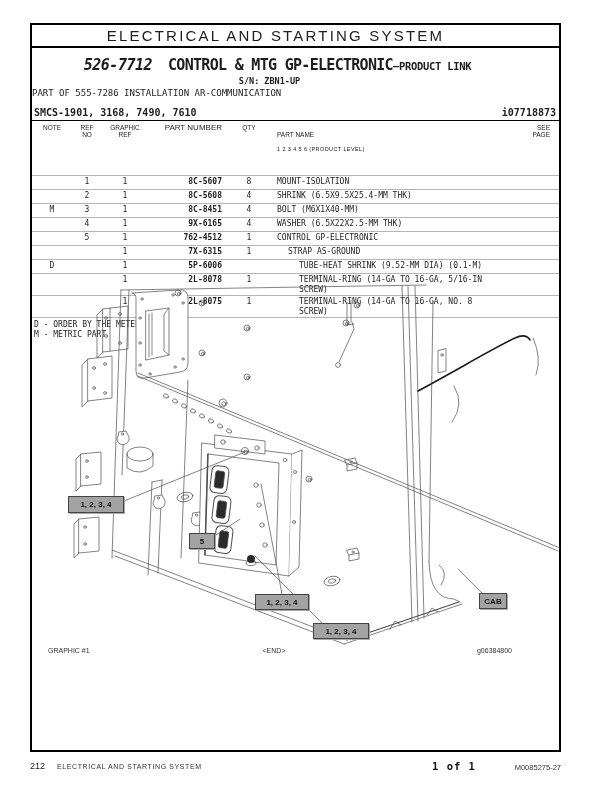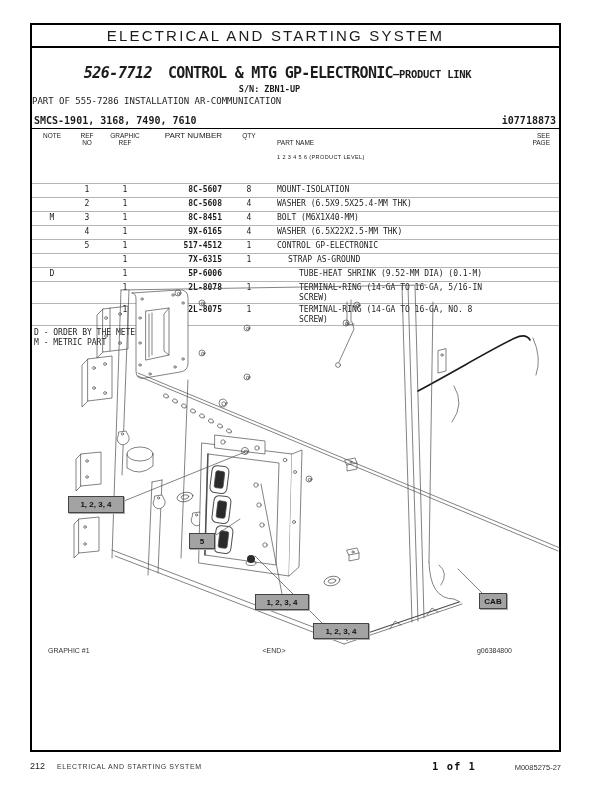--- a/index.html
+++ b/index.html
@@ -4,21 +4,21 @@
 <style>
   html,body{margin:0;padding:0;background:#fff;}
   body{width:612px;height:792px;position:relative;overflow:hidden;
        font-family:"DejaVu Sans Mono",monospace;color:#1c1c1c;
        -webkit-font-smoothing:antialiased;}
   .frame{position:absolute;left:30px;top:23px;width:531px;height:729px;
          border:2px solid #000;box-sizing:border-box;background:#fff;}
   .banner{height:21px;line-height:21px;text-align:center;border-bottom:2px solid #000;
           font-family:"Liberation Sans",sans-serif;font-size:15px;letter-spacing:2.2px;
           padding-right:40px;white-space:nowrap;}
-  .titleline{margin-top:15px;text-align:center;padding-right:36px;white-space:nowrap;}
+  .titleline{margin-top:7px;text-align:center;padding-right:36px;white-space:nowrap;}
   .titleline .pn{font-weight:bold;font-style:italic;font-size:15px;letter-spacing:-0.5px;margin-right:16px;}
   .titleline .nm{font-weight:bold;font-size:15px;letter-spacing:-0.7px;}
   .titleline .sfx{font-weight:bold;font-size:10.5px;letter-spacing:-0.3px;}
   .snline{text-align:center;padding-right:52px;font-weight:bold;font-size:8.5px;margin-top:2px;}
   .pofline{padding-right:38px;font-weight:normal;font-size:9px;margin-top:2px;}
   .smcsrow{display:flex;justify-content:space-between;align-items:flex-end;
            margin-top:9px;padding:0 3px 2px 2px;border-bottom:1.5px solid #000;
            font-weight:bold;font-size:10px;}
   
   .ptable{width:100%;font-size:8px;}
@@ -103,21 +103,21 @@
       <div class="c-name" style="padding-left: 1px;">MOUNT-ISOLATION</div>
       <div class="c-see"></div>
     </div>
 
     <div class="trow">
       <div class="c-note"></div>
       <div class="c-ref">2</div>
       <div class="c-gfx">1</div>
       <div class="c-pnum">8C-5608</div>
       <div class="c-qty">4</div>
-      <div class="c-name" style="padding-left: 1px;">WASHER (6.5X9.5X25.4-MM THK)</div>
+      <div class="c-name" style="padding-left: 1px;">SHRINK (6.5X9.5X25.4-MM THK)</div>
       <div class="c-see"></div>
     </div>
 
     <div class="trow">
       <div class="c-note">M</div>
       <div class="c-ref">3</div>
       <div class="c-gfx">1</div>
       <div class="c-pnum">8C-8451</div>
       <div class="c-qty">4</div>
       <div class="c-name" style="padding-left: 1px;">BOLT (M6X1X40-MM)</div>
@@ -131,21 +131,21 @@
       <div class="c-pnum">9X-6165</div>
       <div class="c-qty">4</div>
       <div class="c-name" style="padding-left: 1px;">WASHER (6.5X22X2.5-MM THK)</div>
       <div class="c-see"></div>
     </div>
 
     <div class="trow">
       <div class="c-note"></div>
       <div class="c-ref">5</div>
       <div class="c-gfx">1</div>
-      <div class="c-pnum">517-4512</div>
+      <div class="c-pnum">762-4512</div>
       <div class="c-qty">1</div>
       <div class="c-name" style="padding-left: 1px;">CONTROL GP-ELECTRONIC</div>
       <div class="c-see"></div>
     </div>
 
     <div class="trow">
       <div class="c-note"></div>
       <div class="c-ref"></div>
       <div class="c-gfx">1</div>
       <div class="c-pnum">7X-6315</div>

